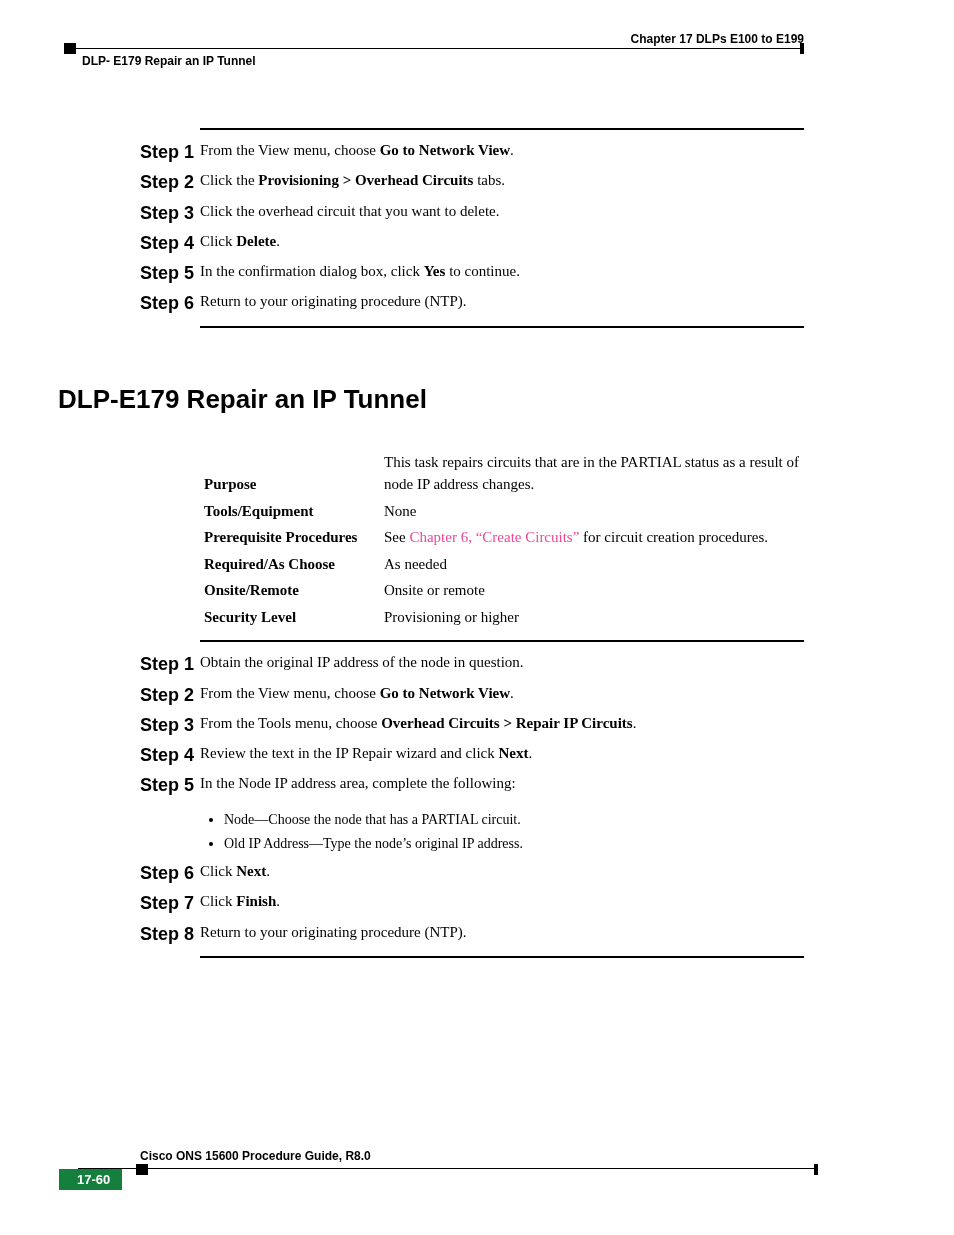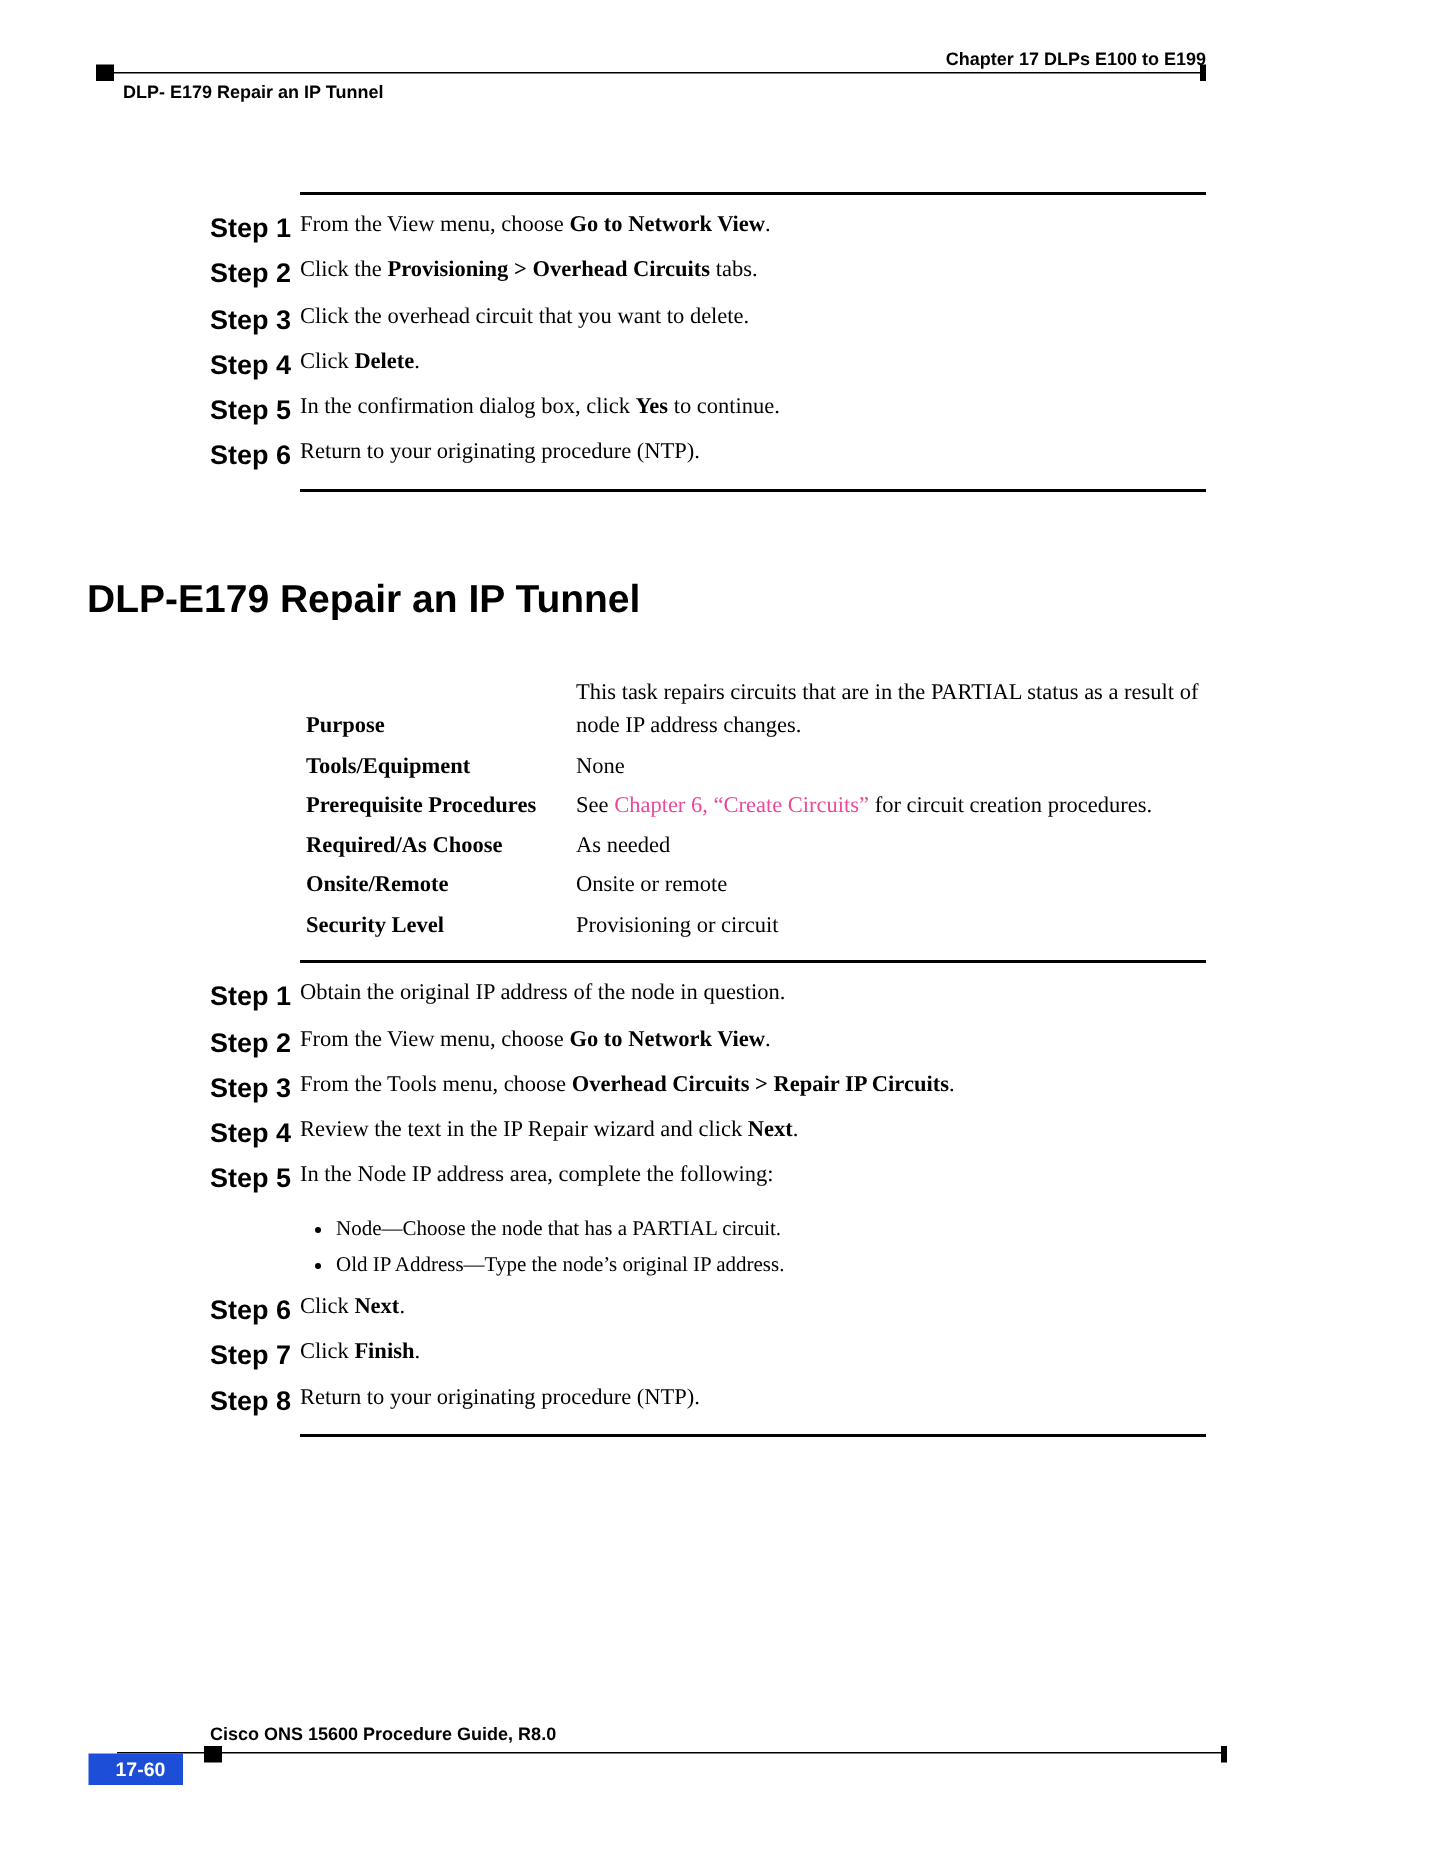--- a/index.html
+++ b/index.html
@@ -162,21 +162,21 @@
     left: 140px;
     bottom: 72px;
     font-family: Arial, Helvetica, sans-serif;
     font-size: 12px;
     font-weight: bold;
   }
   .page-number-tab {
     position: absolute;
     left: 59px;
     bottom: 45px;
-    background: #1d4ed8;
+    background: #15803d;
     color: #fff;
     font-family: Arial, Helvetica, sans-serif;
     font-size: 13px;
     font-weight: bold;
     padding: 3px 12px 3px 18px;
   }
 </style>
 </head>
 <body>
 
@@ -241,21 +241,21 @@
       <div class="info-row">
         <div class="info-label">Required/As Choose</div>
         <div class="info-value">As needed</div>
       </div>
       <div class="info-row">
         <div class="info-label">Onsite/Remote</div>
         <div class="info-value">Onsite or remote</div>
       </div>
       <div class="info-row">
         <div class="info-label">Security Level</div>
-        <div class="info-value">Provisioning or circuit</div>
+        <div class="info-value">Provisioning or higher</div>
       </div>
     </div>
 
     <hr class="thick-hr-full">
 
     <div id="steps-b">
         <div class="step-row">
           <div class="step-label">Step 1</div>
           <div class="step-body">Obtain the original IP address of the node in question.</div>
         </div>

